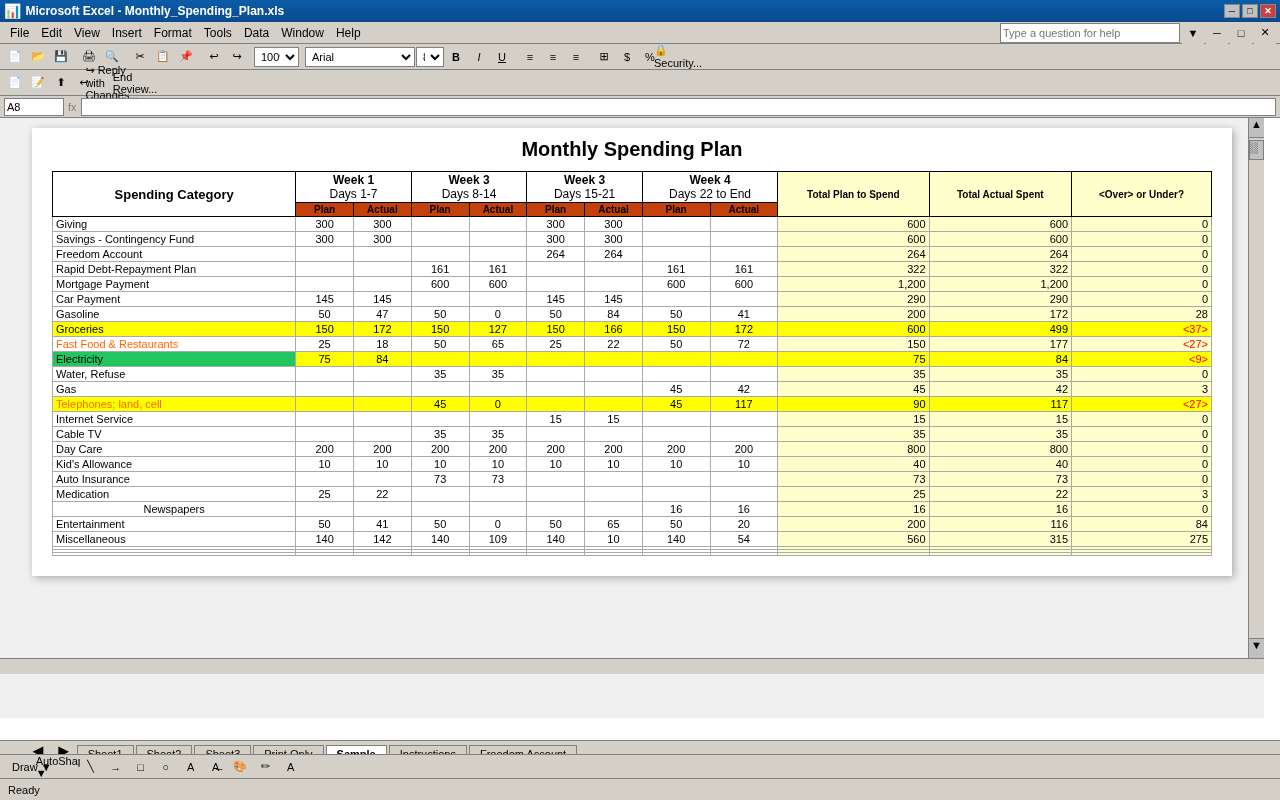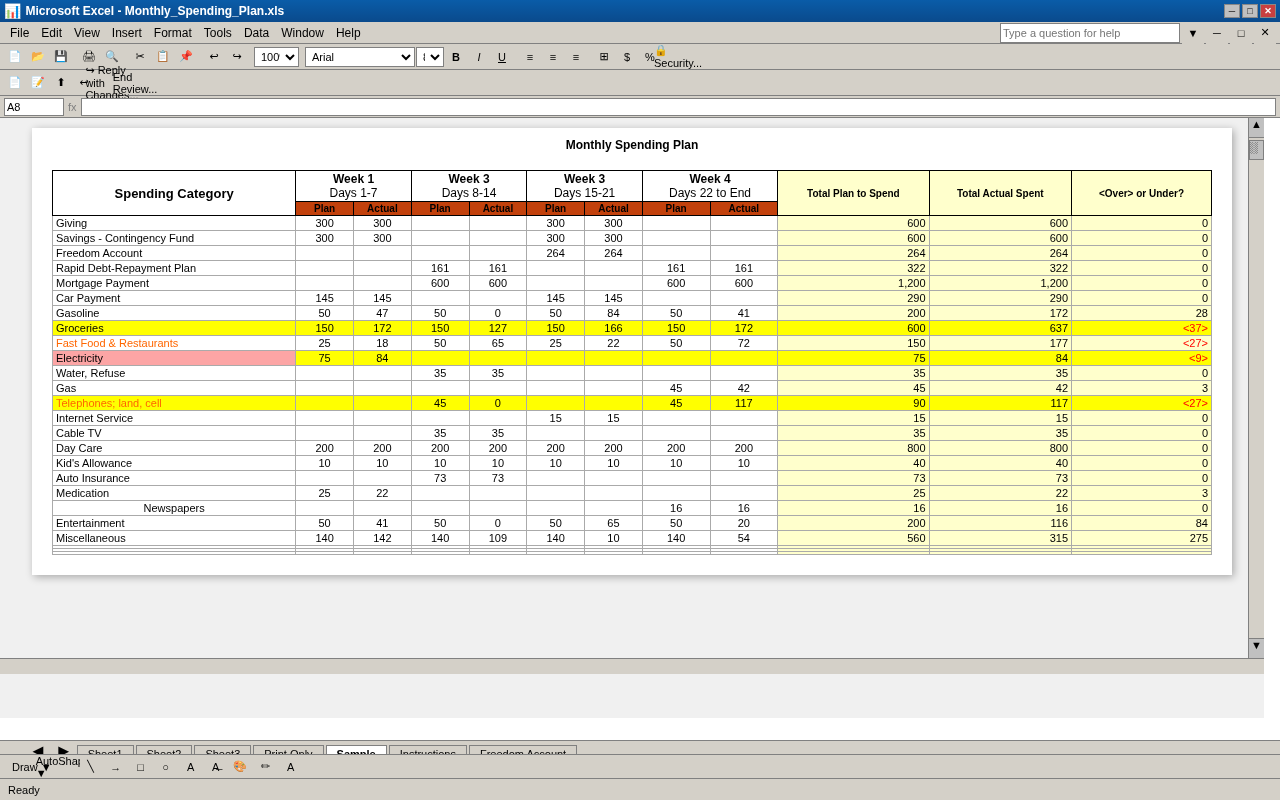--- a/index.html
+++ b/index.html
@@ -57,24 +57,24 @@
       align-items: center;
       padding: 0 4px;
       border-bottom: 1px solid #808080;
     }
     .cell-ref { width: 60px; height: 18px; border: 1px solid #808080; background: #fff; font-size: 11px; padding: 0 2px; }
     .formula-sep { margin: 0 4px; color: #808080; }
     .formula-input { flex: 1; height: 18px; border: 1px solid #808080; background: #fff; font-size: 11px; padding: 0 2px; }
 
     .sheet-title {
       text-align: center;
-      font-size: 12px;
+      font-size: 20px;
       font-weight: bold;
       color: #000;
-      margin-bottom: 18px;
+      margin-bottom: 10px;
       font-family: Arial, sans-serif;
     }
     .sheet-subtitle {
       text-align: center;
       font-size: 16px;
       color: #0000cc;
       font-style: italic;
       margin-bottom: 8px;
       border-bottom: 2px solid #000;
       padding-bottom: 4px;
@@ -429,39 +429,39 @@
             <td class="cat-col" style="background-color: rgb(255, 255, 0); border: 1px solid rgb(170, 170, 170); text-align: left; padding: 1px 3px;">Groceries</td>
             <td style="background-color: rgb(255, 255, 0); border: 1px solid rgb(170, 170, 170); text-align: center; padding: 1px 3px; min-width: 38px;">150</td>
             <td style="background-color: rgb(255, 255, 0); border: 1px solid rgb(170, 170, 170); text-align: center; padding: 1px 3px; min-width: 38px;">172</td>
             <td style="background-color: rgb(255, 255, 0); border: 1px solid rgb(170, 170, 170); text-align: center; padding: 1px 3px; min-width: 38px;">150</td>
             <td style="background-color: rgb(255, 255, 0); border: 1px solid rgb(170, 170, 170); text-align: center; padding: 1px 3px; min-width: 38px;">127</td>
             <td style="background-color: rgb(255, 255, 0); border: 1px solid rgb(170, 170, 170); text-align: center; padding: 1px 3px; min-width: 38px;">150</td>
             <td style="background-color: rgb(255, 255, 0); border: 1px solid rgb(170, 170, 170); text-align: center; padding: 1px 3px; min-width: 38px;">166</td>
             <td style="background-color: rgb(255, 255, 0); border: 1px solid rgb(170, 170, 170); text-align: center; padding: 1px 3px; min-width: 38px;">150</td>
             <td style="background-color: rgb(255, 255, 0); border: 1px solid rgb(170, 170, 170); text-align: center; padding: 1px 3px; min-width: 38px;">172</td>
             <td style="background-color: rgb(255, 255, 0); border: 1px solid rgb(170, 170, 170); text-align: right; padding: 1px 3px; min-width: 40px;">600</td>
-            <td style="background-color: rgb(255, 255, 0); border: 1px solid rgb(170, 170, 170); text-align: right; padding: 1px 3px; min-width: 40px;">637</td>
+            <td style="background-color: rgb(255, 255, 0); border: 1px solid rgb(170, 170, 170); text-align: right; padding: 1px 3px; min-width: 40px;">499</td>
             <td style="background-color: rgb(255, 255, 0); color: red; border: 1px solid rgb(170, 170, 170); text-align: right; padding: 1px 3px; min-width: 40px;">&lt;37&gt;</td>
           </tr>
           <tr>
             <td class="cat-col" style="color: rgb(255, 102, 0); border: 1px solid rgb(170, 170, 170); text-align: left; padding: 1px 3px;">Fast Food &amp; Restaurants</td>
             <td style="border: 1px solid rgb(170, 170, 170); text-align: center; padding: 1px 3px; min-width: 38px;">25</td>
             <td style="border: 1px solid rgb(170, 170, 170); text-align: center; padding: 1px 3px; min-width: 38px;">18</td>
             <td style="border: 1px solid rgb(170, 170, 170); text-align: center; padding: 1px 3px; min-width: 38px;">50</td>
             <td style="border: 1px solid rgb(170, 170, 170); text-align: center; padding: 1px 3px; min-width: 38px;">65</td>
             <td style="border: 1px solid rgb(170, 170, 170); text-align: center; padding: 1px 3px; min-width: 38px;">25</td>
             <td style="border: 1px solid rgb(170, 170, 170); text-align: center; padding: 1px 3px; min-width: 38px;">22</td>
             <td style="border: 1px solid rgb(170, 170, 170); text-align: center; padding: 1px 3px; min-width: 38px;">50</td>
             <td style="border: 1px solid rgb(170, 170, 170); text-align: center; padding: 1px 3px; min-width: 38px;">72</td>
             <td style="background-color: rgb(255, 255, 204); border: 1px solid rgb(170, 170, 170); text-align: right; padding: 1px 3px; min-width: 40px;">150</td>
             <td style="background-color: rgb(255, 255, 204); border: 1px solid rgb(170, 170, 170); text-align: right; padding: 1px 3px; min-width: 40px;">177</td>
             <td style="background-color: rgb(255, 255, 204); color: red; border: 1px solid rgb(170, 170, 170); text-align: right; padding: 1px 3px; min-width: 40px;">&lt;27&gt;</td>
           </tr>
           <tr>
-            <td class="cat-col" style="background-color: #fca5a5; border: 1px solid rgb(170, 170, 170); text-align: left; padding: 1px 3px;">Electricity</td>
+            <td class="cat-col" style="background-color: #22c55e; border: 1px solid rgb(170, 170, 170); text-align: left; padding: 1px 3px;">Electricity</td>
             <td style="background-color: rgb(255, 255, 0); border: 1px solid rgb(170, 170, 170); text-align: center; padding: 1px 3px; min-width: 38px;">75</td>
             <td style="background-color: rgb(255, 255, 0); border: 1px solid rgb(170, 170, 170); text-align: center; padding: 1px 3px; min-width: 38px;">84</td>
             <td style="background-color: rgb(255, 255, 0); border: 1px solid rgb(170, 170, 170); text-align: center; padding: 1px 3px; min-width: 38px;"></td>
             <td style="background-color: rgb(255, 255, 0); border: 1px solid rgb(170, 170, 170); text-align: center; padding: 1px 3px; min-width: 38px;"></td>
             <td style="background-color: rgb(255, 255, 0); border: 1px solid rgb(170, 170, 170); text-align: center; padding: 1px 3px; min-width: 38px;"></td>
             <td style="background-color: rgb(255, 255, 0); border: 1px solid rgb(170, 170, 170); text-align: center; padding: 1px 3px; min-width: 38px;"></td>
             <td style="background-color: rgb(255, 255, 0); border: 1px solid rgb(170, 170, 170); text-align: center; padding: 1px 3px; min-width: 38px;"></td>
             <td style="background-color: rgb(255, 255, 0); border: 1px solid rgb(170, 170, 170); text-align: center; padding: 1px 3px; min-width: 38px;"></td>
             <td style="background-color: rgb(255, 255, 0); border: 1px solid rgb(170, 170, 170); text-align: right; padding: 1px 3px; min-width: 40px;">75</td>
             <td style="background-color: rgb(255, 255, 0); border: 1px solid rgb(170, 170, 170); text-align: right; padding: 1px 3px; min-width: 40px;">84</td>

